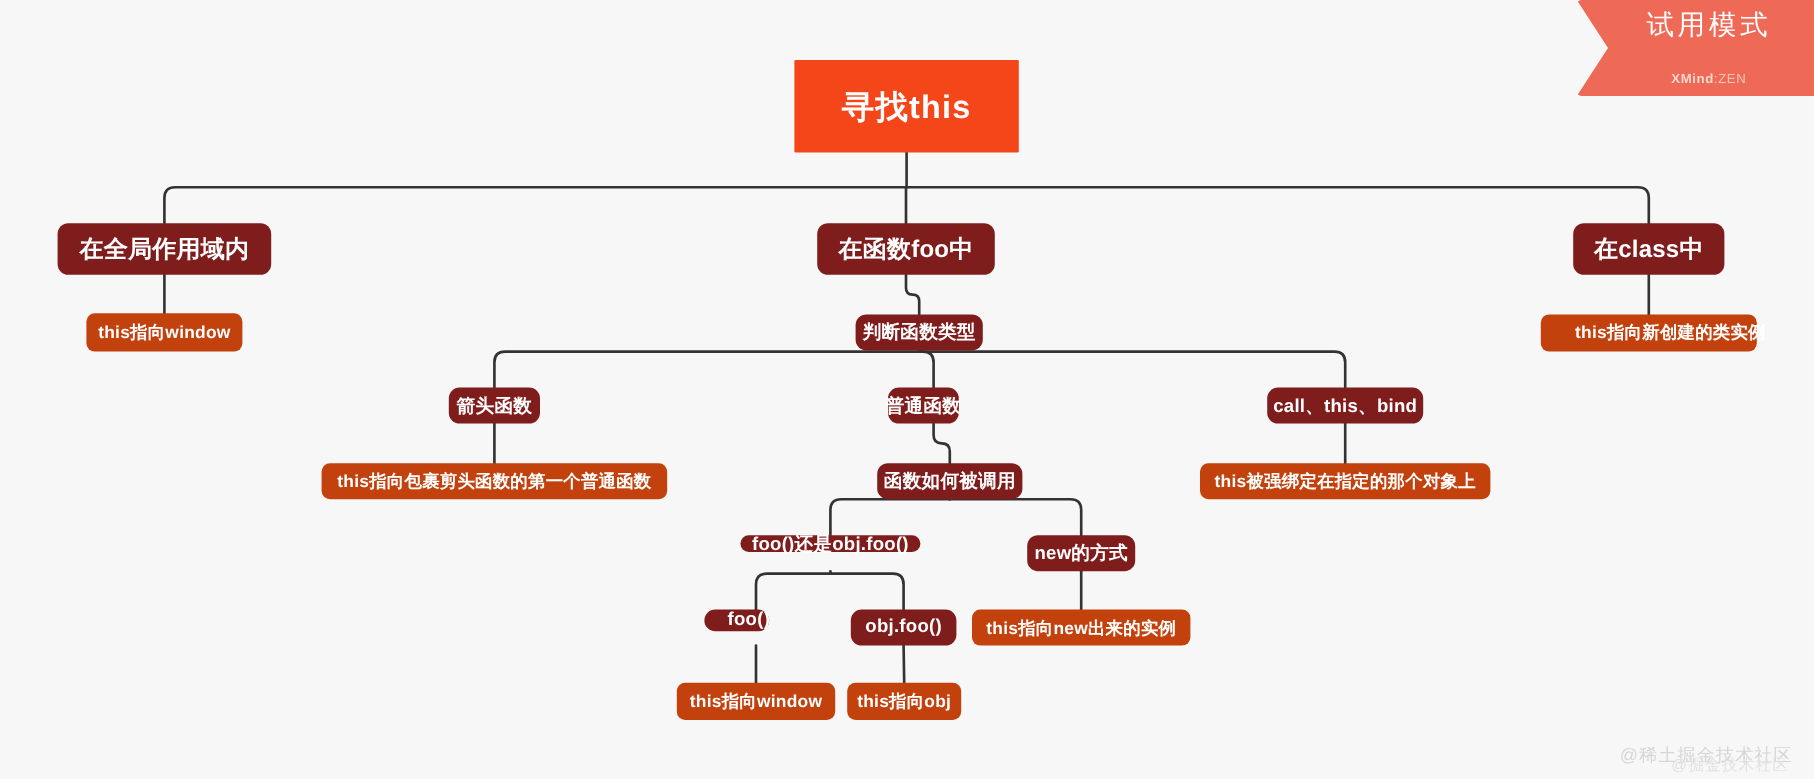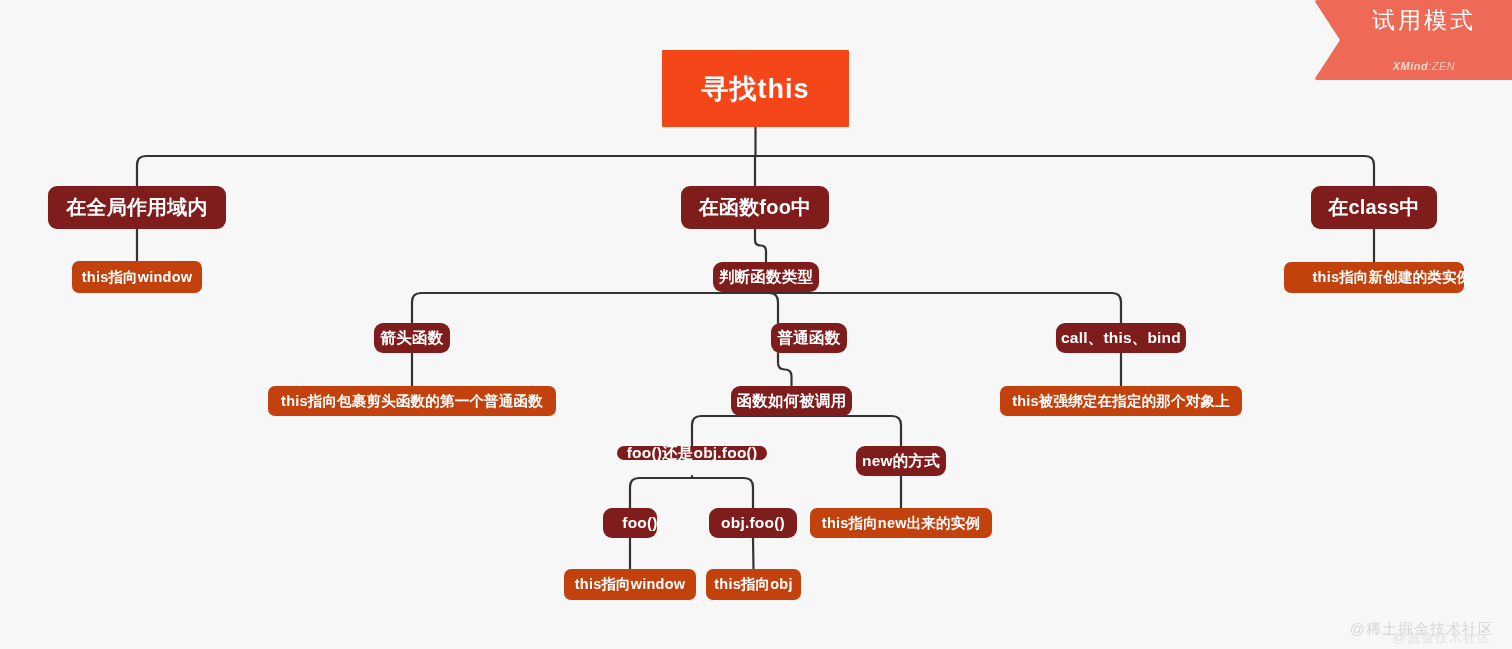--- a/index.html
+++ b/index.html
@@ -83,21 +83,20 @@
     font-weight: normal;
     letter-spacing: 3px;
     line-height: 1.1;
   }
   #trial-badge .tb-sub {
     margin-top: 3px;
     font-size: 11px;
     letter-spacing: 0.5px;
     font-weight: bold;
     color: #fbd7cf;
-    font-style: italic;
   }
   #trial-badge .tb-sub .zen {
     font-weight: normal;
     color: #f7c6bb;
   }
 
   #watermark {
     position: absolute;
     right: 18px;
     bottom: 10px;
@@ -149,28 +148,28 @@
   <div id="nodes-layer">
       <div class="node node-root " style="left: 662px; top: 50px; width: 187px; height: 77px;">寻找this</div>
       <div class="node node-branch fs-20" style="left: 48px; top: 186px; width: 178px; height: 43px;">在全局作用域内</div>
       <div class="node node-leaf fs-14" style="left: 72px; top: 261px; width: 130px; height: 32px;">this指向window</div>
       <div class="node node-branch fs-20" style="left: 681px; top: 186px; width: 148px; height: 43px;">在函数foo中</div>
       <div class="node node-branch fs-15" style="left: 713px; top: 262px; width: 106px; height: 30px;">判断函数类型</div>
       <div class="node node-branch fs-20" style="left: 1311px; top: 186px; width: 126px; height: 43px;">在class中</div>
       <div class="node node-leaf fs-14" style="left: 1284px; top: 262px; width: 180px; height: 31px; padding-left: 36px;">this指向新创建的类实例</div>
       <div class="node node-branch fs-15" style="left: 374px; top: 323px; width: 76px; height: 30px;">箭头函数</div>
       <div class="node node-leaf fs-14" style="left: 268px; top: 386px; width: 288px; height: 30px;">this指向包裹剪头函数的第一个普通函数</div>
-      <div class="node node-branch fs-15" style="left: 771px; top: 323px; width: 76px; height: 30px; font-family: Liberation Mono, monospace;">普通函数</div>
+      <div class="node node-branch fs-15" style="left: 740px; top: 323px; width: 59px; height: 30px; font-family: Liberation Mono, monospace;">普通函数</div>
       <div class="node node-branch fs-15" style="left: 731px; top: 386px; width: 121px; height: 30px;">函数如何被调用</div>
       <div class="node node-branch fs-15" style="left: 1056px; top: 323px; width: 130px; height: 30px;">call、this、bind</div>
       <div class="node node-leaf fs-14" style="left: 1000px; top: 386px; width: 242px; height: 30px;">this被强绑定在指定的那个对象上</div>
       <div class="node node-branch fs-15" style="left: 617px; top: 446px; width: 150px; height: 14px;">foo()还是obj.foo()</div>
       <div class="node node-branch fs-15" style="left: 856px; top: 446px; width: 90px; height: 30px;">new的方式</div>
       <div class="node node-leaf fs-14" style="left: 810px; top: 508px; width: 182px; height: 30px;">this指向new出来的实例</div>
-      <div class="node node-branch fs-15" style="left: 603px; top: 508px; width: 54px; height: 30px; padding-left: 20px;">foo()</div>
+      <div class="node node-branch fs-15" style="left: 587px; top: 508px; width: 54px; height: 18px; padding-left: 20px;">foo()</div>
       <div class="node node-branch fs-15" style="left: 709px; top: 508px; width: 88px; height: 30px;">obj.foo()</div>
       <div class="node node-leaf fs-14" style="left: 564px; top: 569px; width: 132px; height: 31px;">this指向window</div>
       <div class="node node-leaf fs-14" style="left: 706px; top: 569px; width: 95px; height: 31px;">this指向obj</div>
     </div>
 
   <div id="trial-badge">
     <div class="tb-title">试用模式</div>
     <div class="tb-sub">
       <span>XMind</span><span class="zen">:</span><span class="zen">ZEN</span>
     </div>

